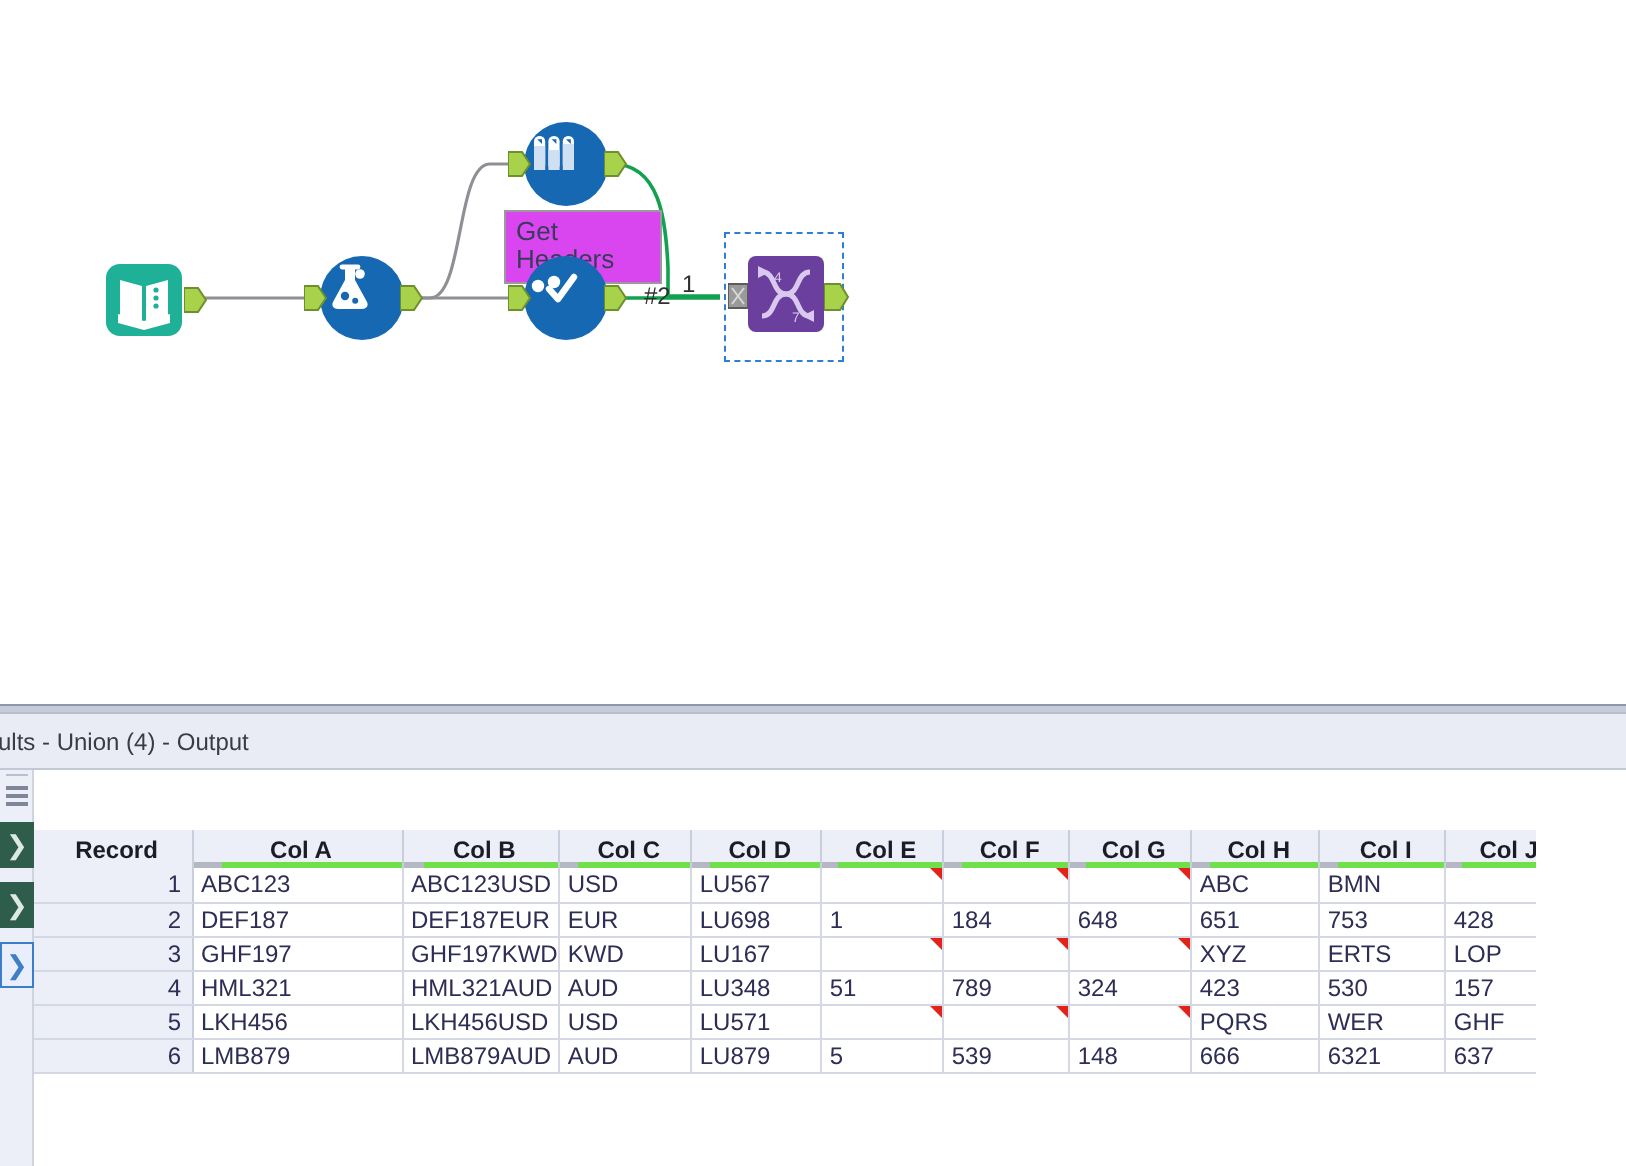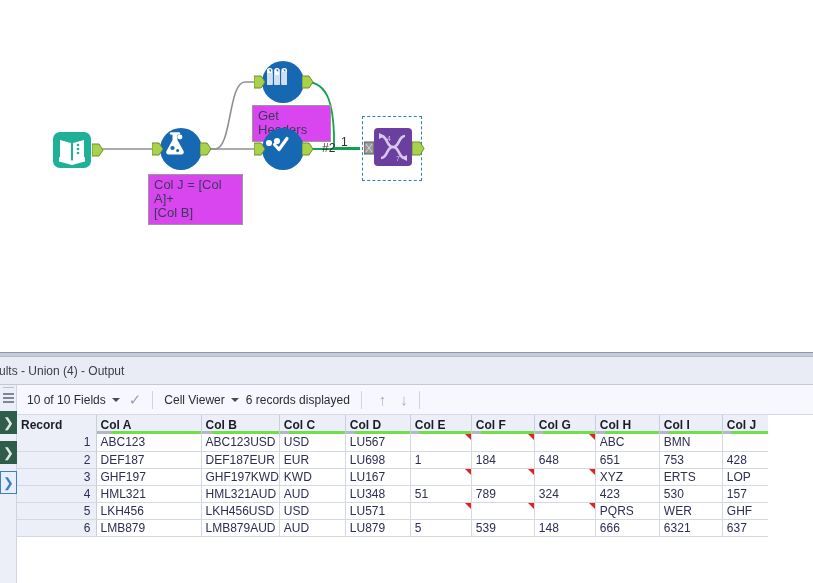--- a/index.html
+++ b/index.html
@@ -144,21 +144,21 @@
     font-family: "Liberation Sans", sans-serif;
     padding: 0;
     height: 17px;
     overflow: hidden;
     white-space: nowrap;
   }
   table.g thead th {
     background: #eceff7;
     color: #1c1c28;
     font-weight: bold;
-    text-align: left;
+    text-align: center;
     border-right: 1px solid #c9cedc;
     border-bottom: none;
     height: 19px;
     padding-left: 4px;
     position: relative;
     vertical-align: middle;
   }
   table.g thead th .qbar {
     position: absolute; left: 0; bottom: 0; height: 3px; width: 100%;
     display: flex;
@@ -246,22 +246,20 @@
           <circle cx="12.5" cy="20" r="2.1" fill="#1668b3"></circle>
           <circle cx="17.6" cy="22.4" r="1.5" fill="#1668b3"></circle>
           <circle cx="20" cy="9" r="2.4" fill="#ffffff"></circle>
         </svg>
       </div>
       <svg style="position:absolute; left:40px; top:14px;" width="12" height="14">
         <path d="M0,1 L7,1 L11,7 L7,13 L0,13 Z" fill="#a7d24a" stroke="#6d8f2c" stroke-width="1"></path>
       </svg>
     </div>
 
-    <div class="anno" style="left:148px; top:174px; width:95px;">Col J = [Col A]+
-[Col B]</div>
 
     <div class="node" style="left:262px; top:61px;">
       <svg style="position:absolute; left:-8px; top:14px;" width="12" height="14">
         <path d="M0,1 L7,1 L11,7 L7,13 L0,13 Z" fill="#a7d24a" stroke="#6d8f2c" stroke-width="1"></path>
       </svg>
       <div class="node-circle">
         <svg width="30" height="30" viewBox="0 0 30 30">
           <rect x="5" y="7" width="5.6" height="17" rx="2.6" fill="#ffffff"></rect>
           <rect x="12.2" y="7" width="5.6" height="17" rx="2.6" fill="#ffffff"></rect>
           <rect x="19.4" y="7" width="5.6" height="17" rx="2.6" fill="#ffffff"></rect>
@@ -338,33 +336,20 @@
         <div class="rail-hamburger">
             <i></i>
             <i></i>
             <i></i>
           </div>
         <div class="rail-chev" style="top:26px;">❯</div>
         <div class="rail-chev" style="top:56px;">❯</div>
         <div class="rail-chev sel" style="top:86px;">❯</div>
       </div>
 
-      <div id="toolbar">
-        <span class="tb-text">10 of 10 Fields</span>
-        <span class="caret"></span>
-        <span class="check">✓</span>
-        <span class="divider"></span>
-        <span class="tb-text">Cell Viewer</span>
-        <span class="caret"></span>
-        <span class="tb-text">6 records displayed</span>
-        <span class="divider"></span>
-        <span class="arrow">↑</span>
-        <span class="arrow" style="margin-left:14px;">↓</span>
-        <span class="divider"></span>
-      </div>
 
       <div id="grid">
         <table class="g">
           <colgroup id="cg">
               <col style="width: 79px;">
               <col style="width: 105px;">
               <col style="width: 64px;">
               <col style="width: 66px;">
               <col style="width: 65px;">
               <col style="width: 61px;">

